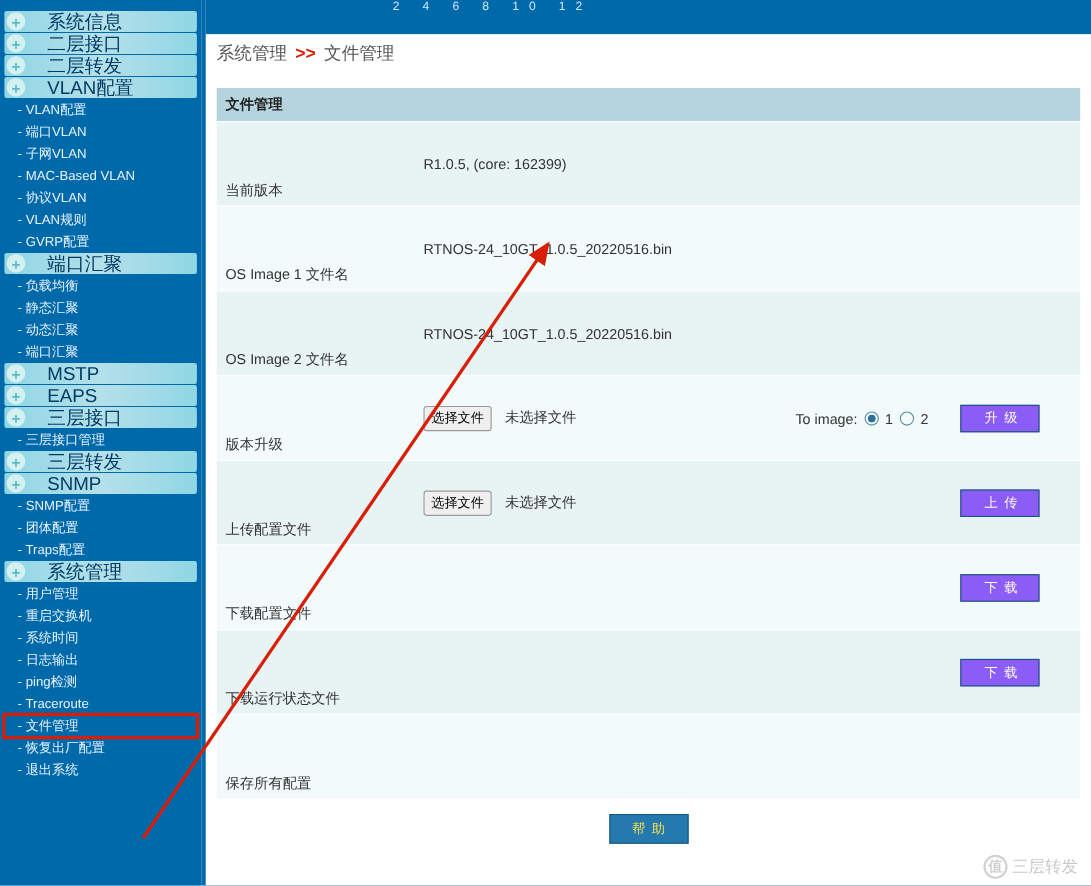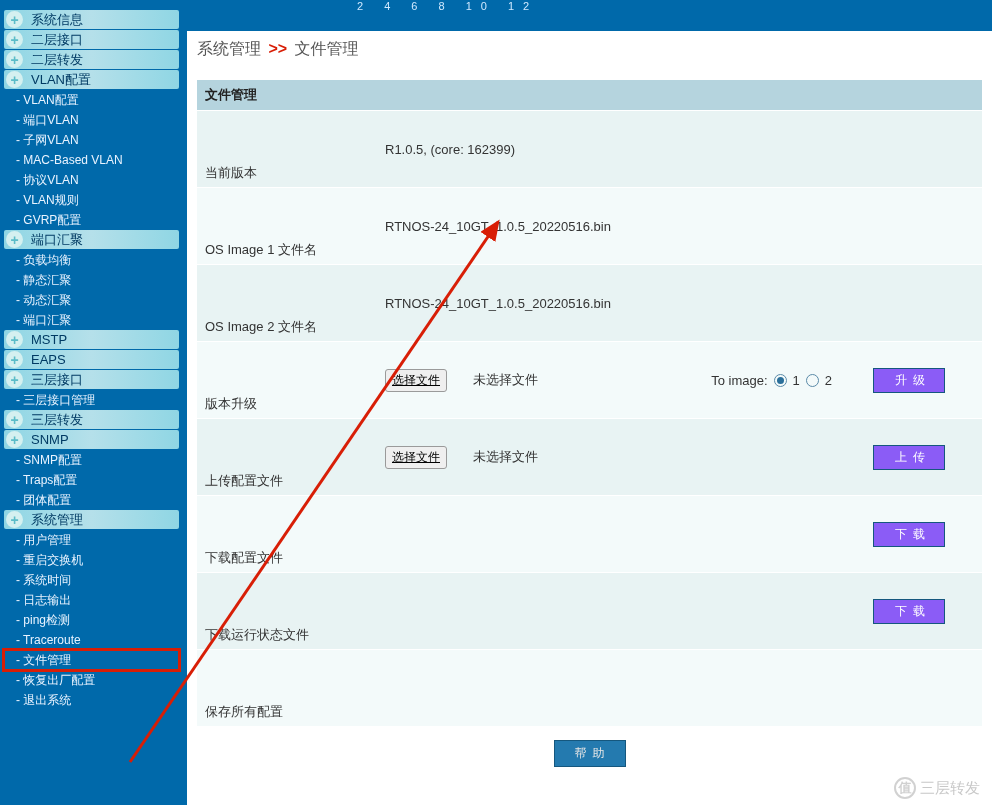--- a/index.html
+++ b/index.html
@@ -30,21 +30,21 @@
   }
   .nav-header .icon {
     width: 17px; height: 17px; margin-left: 2px;
     border-radius: 50%;
     background: #d4f0f0;
     display: flex; align-items: center; justify-content: center;
     color: #5bbcc8; font-weight: bold; font-size: 14px;
     line-height: 1;
   }
   .nav-header .label {
-    margin-left: 8px; color: #013a63; font-size: 13px;
+    margin-left: 20px; color: #013a63; font-size: 17px;
   }
   .nav-sub {
     display: block;
     padding: 2px 4px 2px 12px;
     color: #e8f3ff; font-size: 12px;
     cursor: pointer;
     margin: 0 4px;
     line-height: 16px;
   }
   .nav-sub.highlighted {
@@ -97,24 +97,23 @@
   .row .label-col { width: 180px; color: #333; margin-top: 48px; }
   .row .value-col { flex: 1; color: #333; display:flex; align-items:center; gap:4px; }
   .row .action-col { width: 130px; text-align: center; }
   .file-btn {
     font-size: 12px;
     padding: 2px 6px;
     border: 1px solid #9a9a9a;
     background: #efefef;
     border-radius: 3px;
     cursor: pointer;
-    text-decoration: underline;
-  }
-  .nofile { margin-left: 22px; color: #333; }
-  .toimage { margin-left: auto; margin-right: 12px; color:#333; display:flex; align-items:center; gap:6px; }
+  }
+  .nofile { margin-left: 8px; color: #333; }
+  .toimage { margin-left: auto; margin-right: 0; color:#333; display:flex; align-items:center; gap:6px; }
   .radio {
     width: 13px; height: 13px; border-radius: 50%;
     border: 1px solid #5a8aa8; display:inline-block;
     position: relative; cursor:pointer;
   }
   .radio.checked::after {
     content:""; position:absolute; top:2px; left:2px;
     width:7px; height:7px; border-radius:50%; background:#2a6f9a;
   }
   .act-btn {
@@ -128,21 +127,21 @@
     text-align:center;
     cursor: pointer;
     letter-spacing: 6px;
     padding-left: 8px;
   }
   .help-row { text-align:center; margin-top: 14px; }
   .help-btn {
     display:inline-block;
     padding: 4px 14px 4px 20px;
     background: #247aaf;
-    color: #e5e5e5;
+    color: #fde047;
     border: 1px solid #15577e;
     font-size: 12px;
     cursor: pointer;
     letter-spacing: 6px;
   }
 
   
   .arrow-svg {
     position: absolute;
     left: 0; top: 0;
@@ -217,22 +216,22 @@
     <a class="nav-sub">- 三层接口管理</a>
     <div class="nav-header">
         <span class="icon">+</span>
         <span class="label">三层转发</span>
       </div>
     <div class="nav-header">
         <span class="icon">+</span>
         <span class="label">SNMP</span>
       </div>
     <a class="nav-sub">- SNMP配置</a>
+    <a class="nav-sub">- 团体配置</a>
     <a class="nav-sub">- Traps配置</a>
-    <a class="nav-sub">- 团体配置</a>
     <div class="nav-header">
         <span class="icon">+</span>
         <span class="label">系统管理</span>
       </div>
     <a class="nav-sub">- 用户管理</a>
     <a class="nav-sub">- 重启交换机</a>
     <a class="nav-sub">- 系统时间</a>
     <a class="nav-sub">- 日志输出</a>
     <a class="nav-sub">- ping检测</a>
     <a class="nav-sub">- Traceroute</a>

